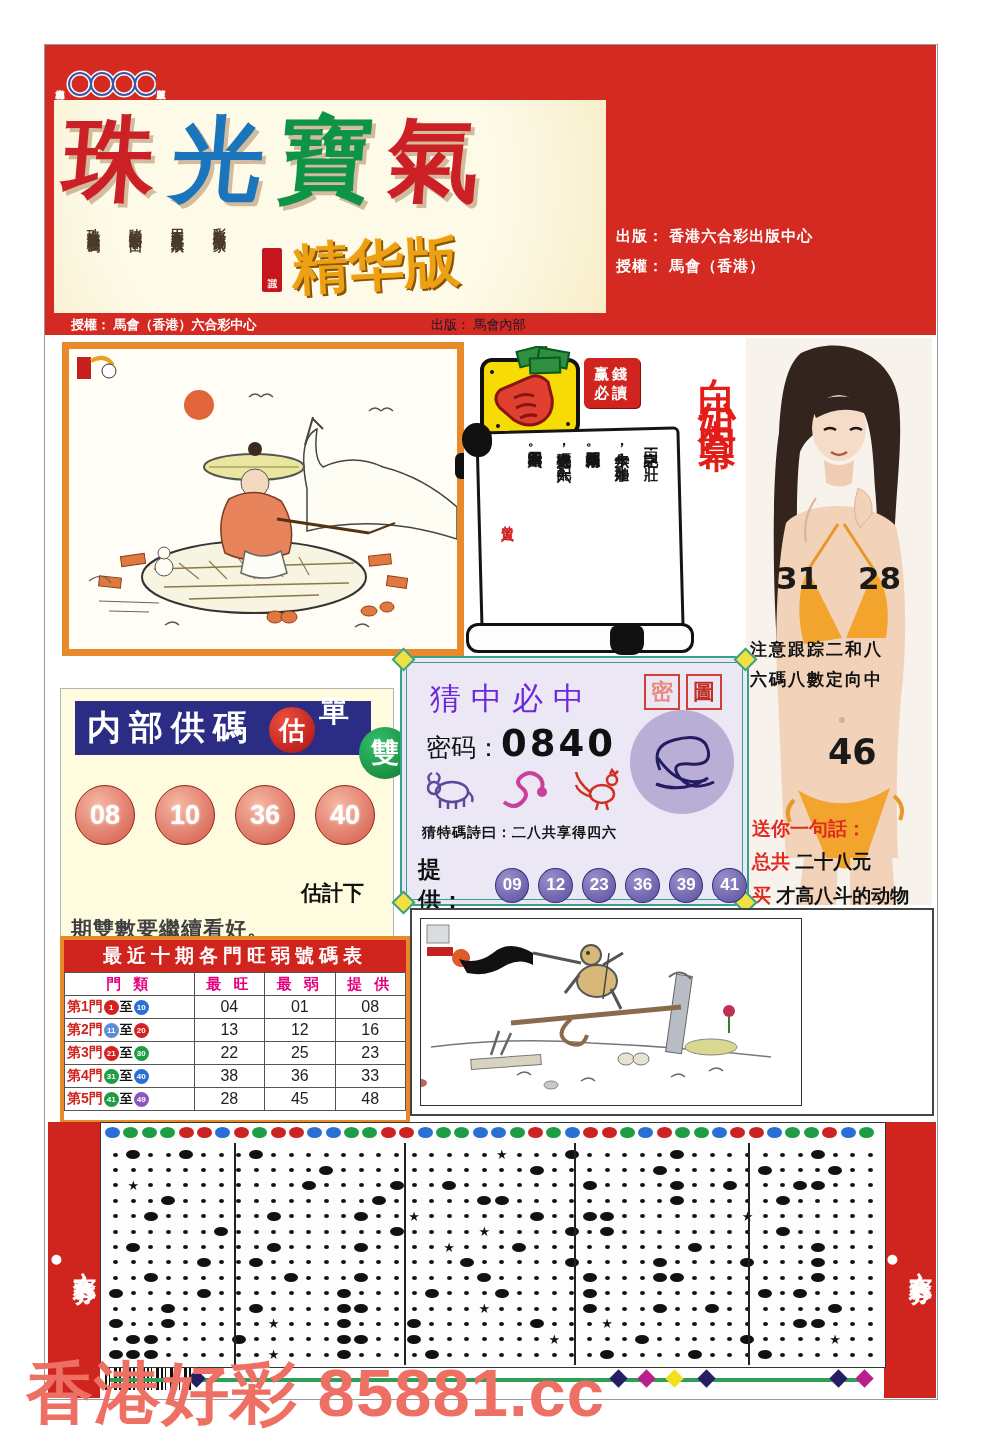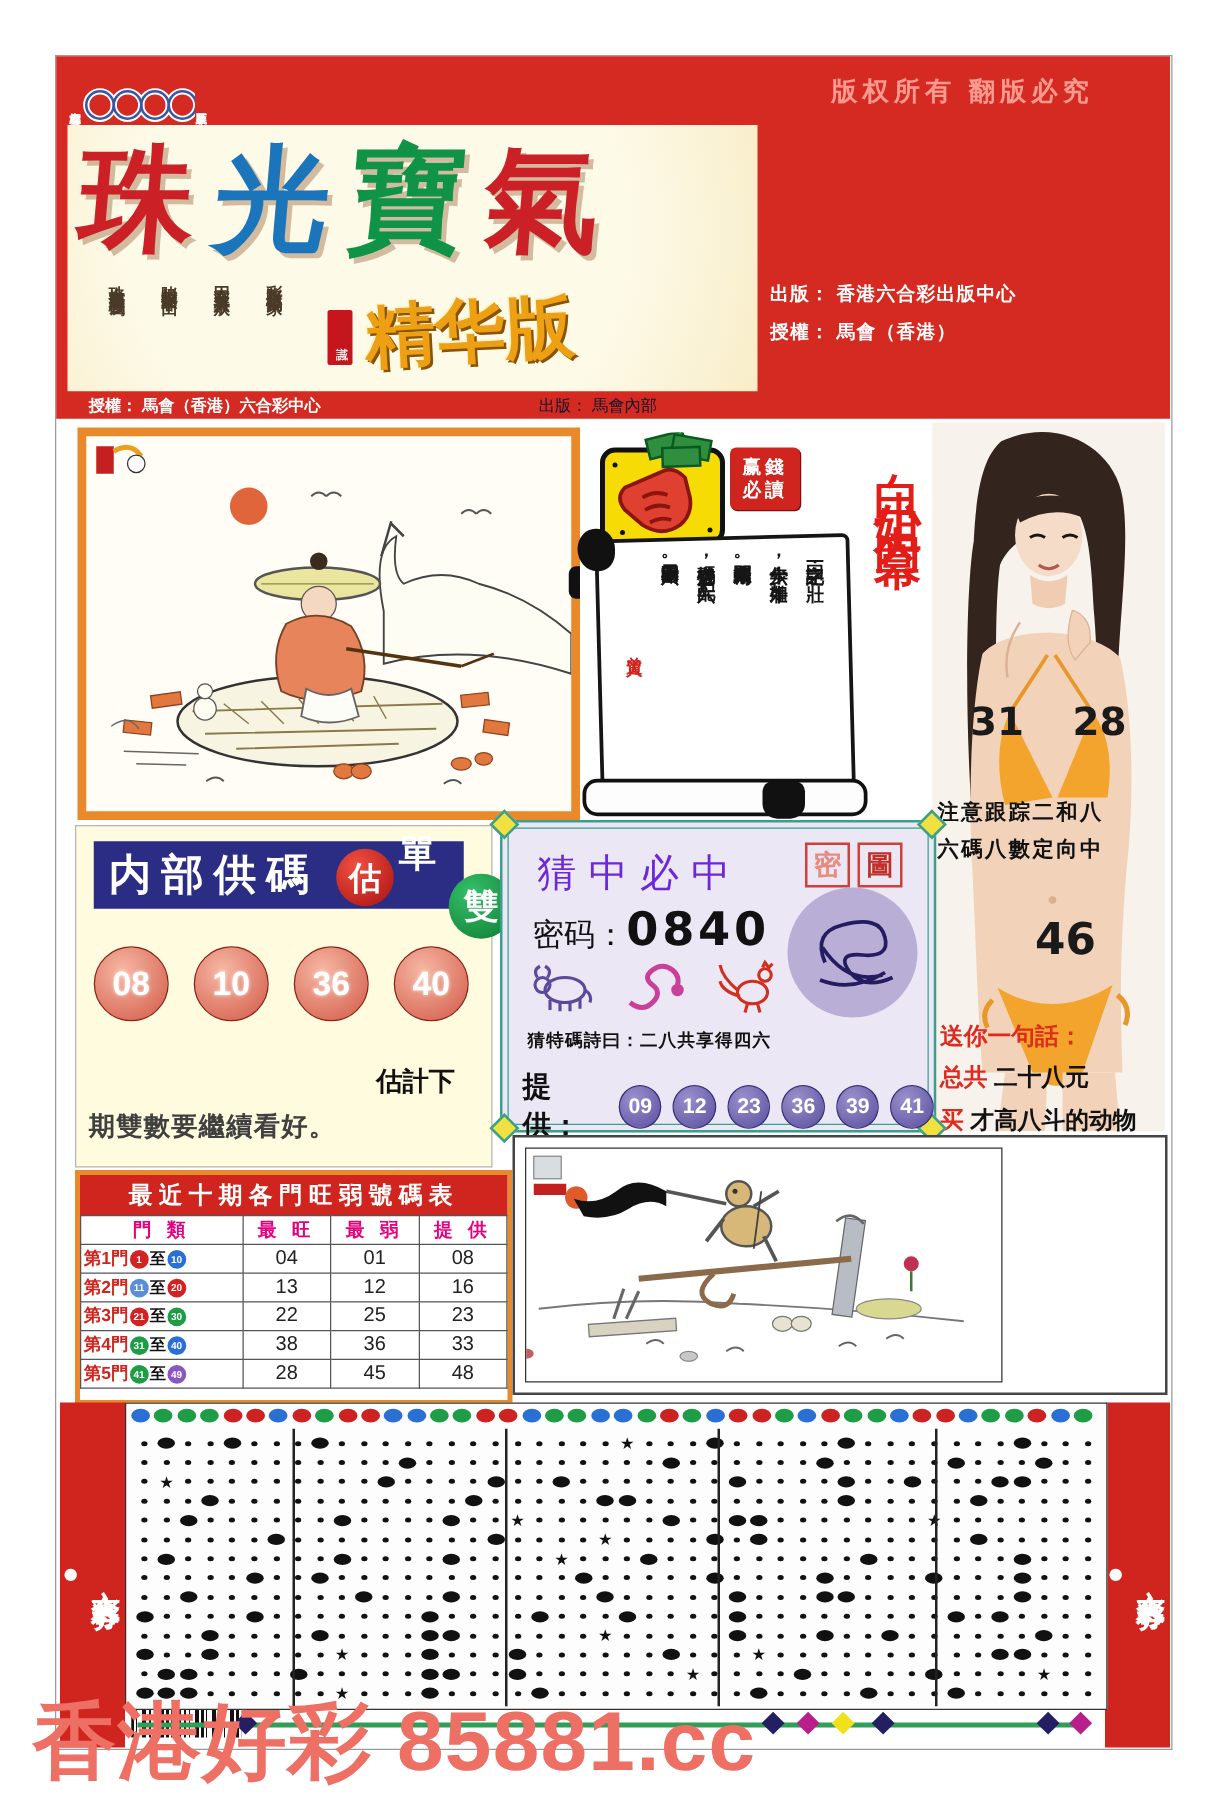--- a/index.html
+++ b/index.html
@@ -37,21 +37,21 @@
   #scroll-text{left:34px;top:26px;height:172px;writing-mode:vertical-rl;text-orientation:upright;font-family:"Liberation Serif",serif;font-size:14.5px;font-weight:bold;color:#161616;line-height:2.0;}
   #scroll-text .sig{color:#d0241e;font-size:13px;padding-top:74px;letter-spacing:2px;}
   
   #insider-title{left:696px;top:348px;width:46px;font-size:38px;font-weight:900;color:#e31e18;writing-mode:vertical-rl;text-orientation:upright;letter-spacing:14px;font-family:"Liberation Serif",serif;}
   #girl{left:746px;top:338px;width:186px;height:567px;background:#f7f2ec;}
   .photo-num{position:absolute;font-size:31px;font-weight:bold;color:#1a1a1a;font-family:"DejaVu Sans",sans-serif;}
   .photo-note{position:absolute;font-size:17px;font-weight:bold;color:#111;letter-spacing:2px;white-space:nowrap;}
   .gift{position:absolute;font-size:19px;font-weight:bold;white-space:nowrap;}
   .red-t{color:#e02a20;} .blk-t{color:#111;}
   
-  #internal{left:60px;top:660px;width:332px;height:272px;background:#fffbdf;border:1px solid #b5b5b5;}
+  #internal{left:60px;top:688px;width:332px;height:272px;background:#fffbdf;border:1px solid #b5b5b5;}
   #internal-banner{left:14px;top:12px;width:296px;height:54px;background:#2b2d85;display:flex;align-items:center;}
   #internal-banner .t{color:#fff;font-size:34px;font-weight:900;letter-spacing:8px;padding-left:12px;font-family:"Liberation Serif",serif;}
   #gu-ball{left:208px;top:18px;width:46px;height:46px;border-radius:50%;background:radial-gradient(circle at 35% 30%,#f05040,#a81010);color:#fff;font-size:26px;font-weight:900;display:flex;align-items:center;justify-content:center;font-family:"Liberation Serif",serif;}
   #dan-char{left:258px;top:2px;color:#fff;font-size:30px;font-weight:900;font-family:"Liberation Serif",serif;}
   #shuang-ball{left:298px;top:38px;width:52px;height:52px;border-radius:50%;background:radial-gradient(circle at 35% 30%,#35c06a,#0d7a30);color:#fff;font-size:28px;font-weight:900;display:flex;align-items:center;justify-content:center;font-family:"Liberation Serif",serif;}
   #internal-balls{left:14px;top:96px;display:flex;gap:20px;}
   .sball{width:58px;height:58px;border-radius:50%;background:radial-gradient(circle at 38% 32%,#f6b8a4,#d25846);border:1px solid #8b2015;color:#fff;font-size:27px;font-weight:bold;display:flex;align-items:center;justify-content:center;text-shadow:0 0 3px rgba(255,255,255,.8);}
   #internal-note1{left:240px;top:190px;font-size:21px;font-weight:bold;color:#111;}
   #internal-note2{left:10px;top:226px;font-size:21px;font-weight:bold;color:#404040;letter-spacing:1px;}
   
@@ -135,21 +135,20 @@
       <div class="abs" id="idioms">
           <div class="idiom-col">珠光寶氣尋靈碼</div>
           <div class="idiom-col">賭棍划去頭不回</div>
           <div class="idiom-col">因貪至貧無米炊</div>
           <div class="idiom-col">彩賭思禍萬家</div>
         </div>
       <div class="abs" id="motto-seal">誠言</div>
       <div class="abs" id="subtitle">精华版</div>
     </div>
 
-    <div class="abs" id="copyright-bar">版权所有 翻版必究</div>
     <div class="abs" id="pub-lines">
         <div>出版： 香港六合彩出版中心</div>
         <div>授權： 馬會（香港）</div>
       </div>
     <div class="abs" id="hdr-foot-left">授權： 馬會（香港）六合彩中心</div>
     <div class="abs" id="hdr-foot-right">出版： 馬會內部</div>
   </div>
 
   <div class="abs" id="cartoon">
     <svg width="388" height="286" viewBox="0 0 388 286">

